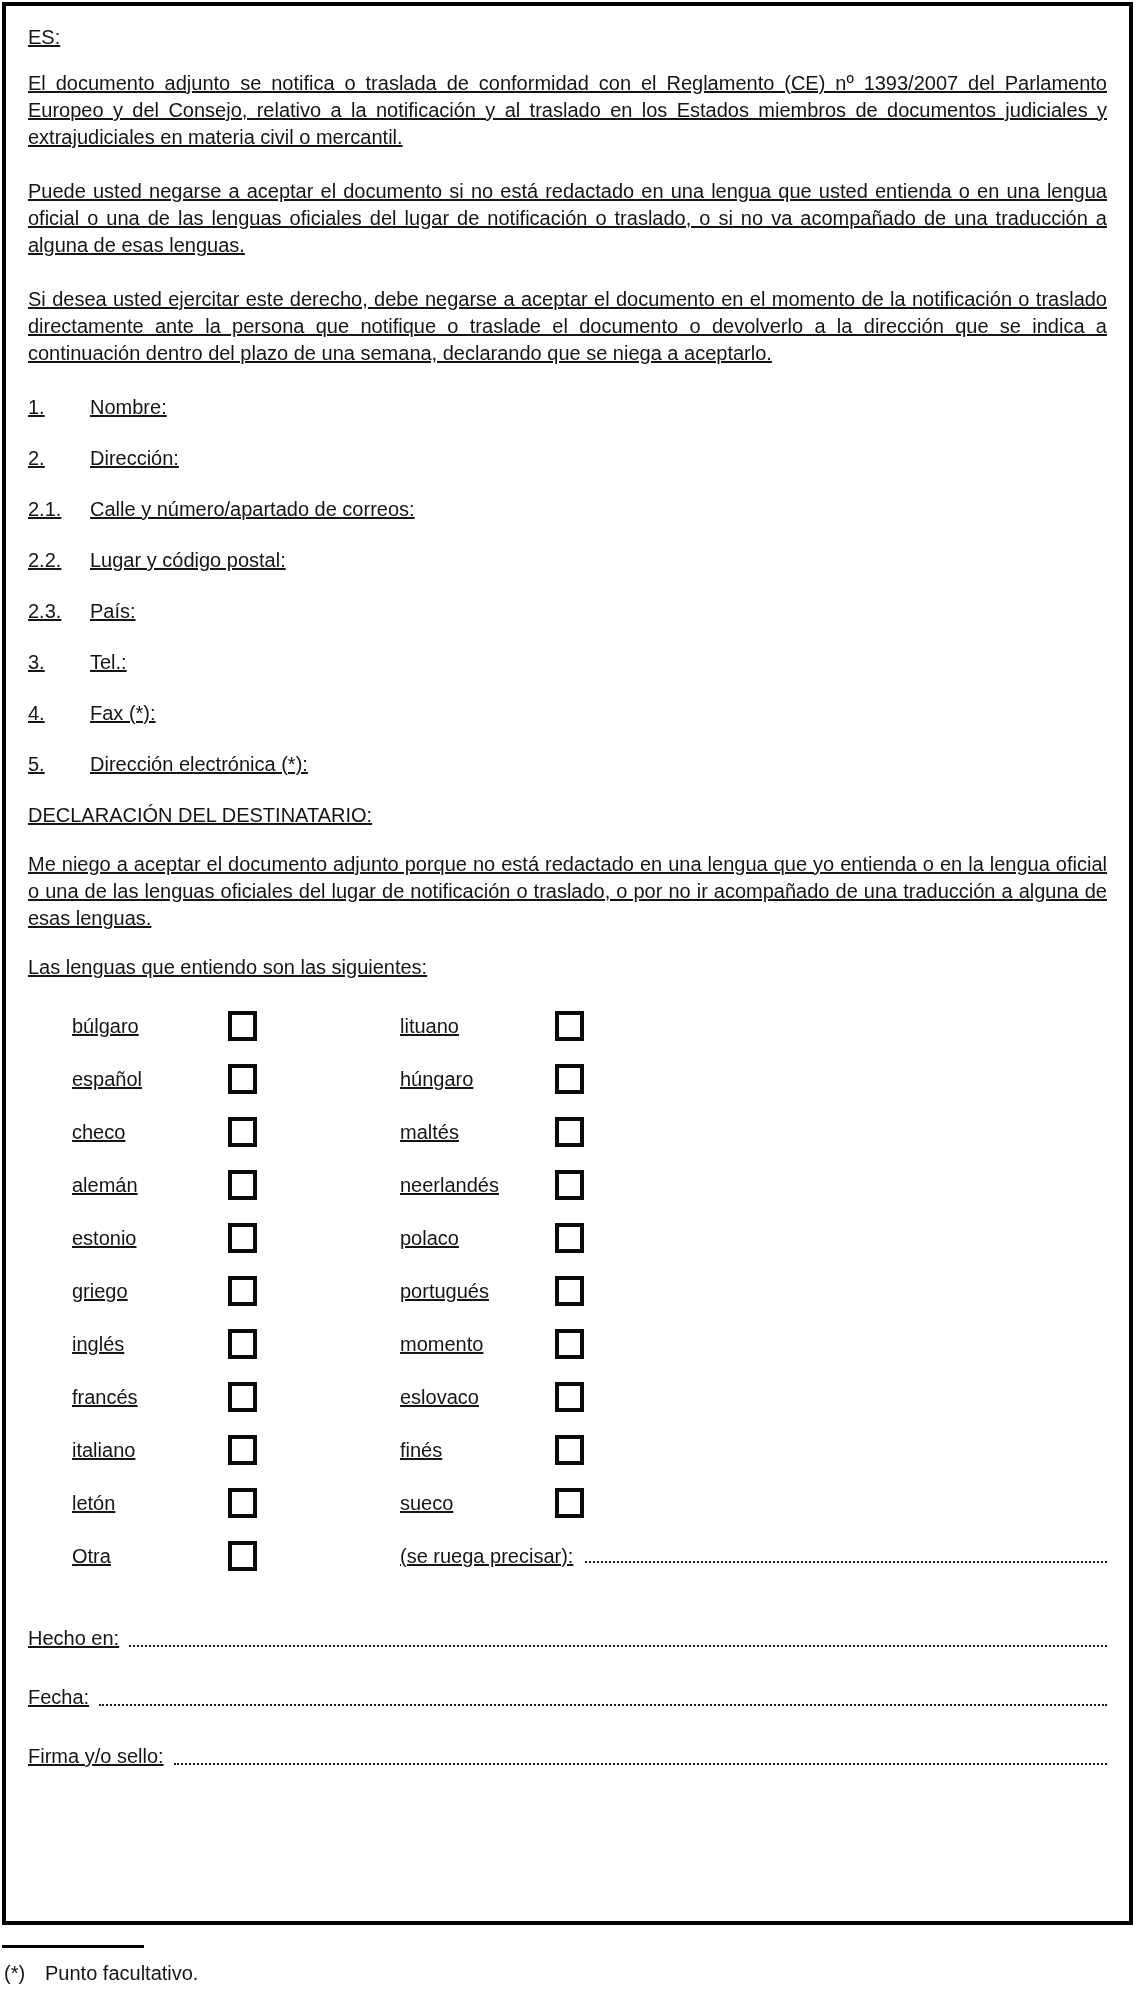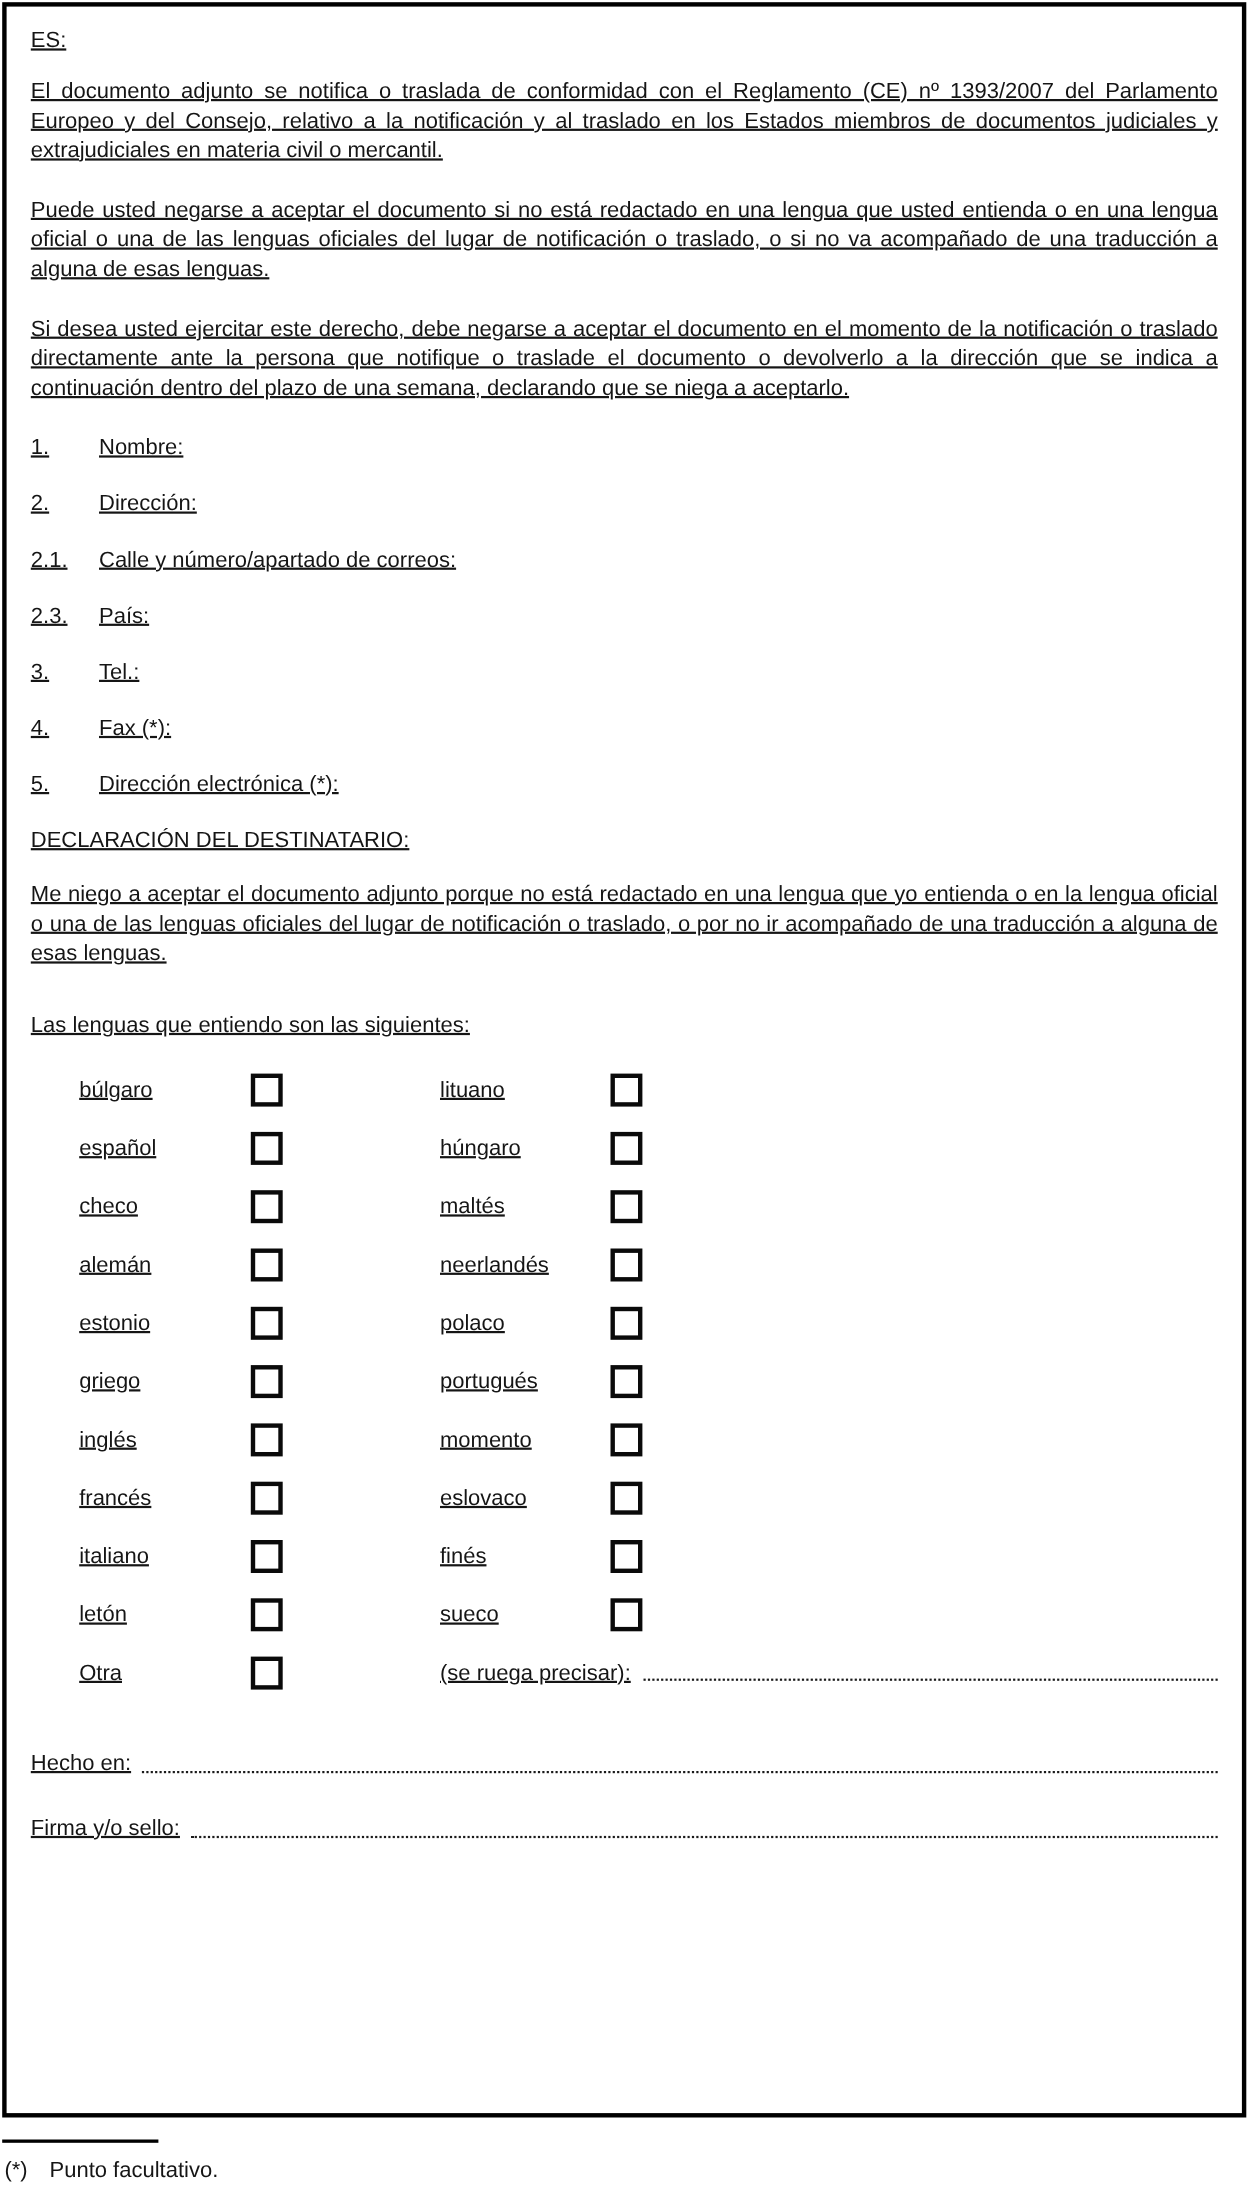--- a/index.html
+++ b/index.html
@@ -28,21 +28,21 @@
   p.body-par {
     font-size: 20px; line-height: 27px;
     text-align: justify;
     margin: 0 0 27px 0;
   }
   .section-heading {
     font-size: 20px; line-height: 27px;
     margin: 0 0 27px 0;
   }
   .section-heading.decl { margin-bottom: 22px; }
-  p.body-par.decl-body { margin-bottom: 38px; }
+  p.body-par.decl-body { margin-bottom: 22px; }
   .langs-intro {
     font-size: 20px; line-height: 27px;
     margin: 0 0 30px 0;
   }
   
   .addr-item {
     display: flex;
     font-size: 20px; line-height: 27px;
     height: 27px;
     margin-bottom: 24px;
@@ -122,20 +122,24 @@
   </div>
   <div class="addr-item">
     <span class="num">2.</span>
     <span class="lbl">Dirección:</span>
   </div>
   <div class="addr-item">
     <span class="num">2.1.</span>
     <span class="lbl">Calle y número/apartado de correos:</span>
   </div>
   <div class="addr-item">
+    <span class="num">2.2.</span>
+    <span class="lbl">Lugar y código postal:</span>
+  </div>
+  <div class="addr-item">
     <span class="num">2.3.</span>
     <span class="lbl">País:</span>
   </div>
   <div class="addr-item">
     <span class="num">3.</span>
     <span class="lbl">Tel.:</span>
   </div>
   <div class="addr-item">
     <span class="num">4.</span>
     <span class="lbl">Fax (*):</span>
@@ -217,20 +221,24 @@
       <span class="checkbox"></span>
       <span class="precisar-wrap">
         <span class="lang-label">(se ruega precisar):</span>
         <span class="dotted-fill"></span>
       </span>
     </div>
   </div>
 
   <div class="sig-row first">
     <span>Hecho en:</span>
+    <span class="dotted-fill"></span>
+  </div>
+  <div class="sig-row">
+    <span>Fecha:</span>
     <span class="dotted-fill"></span>
   </div>
   <div class="sig-row">
     <span>Firma y/o sello:</span>
     <span class="dotted-fill"></span>
   </div>
 
 </div>
 
 <div class="footnote">

